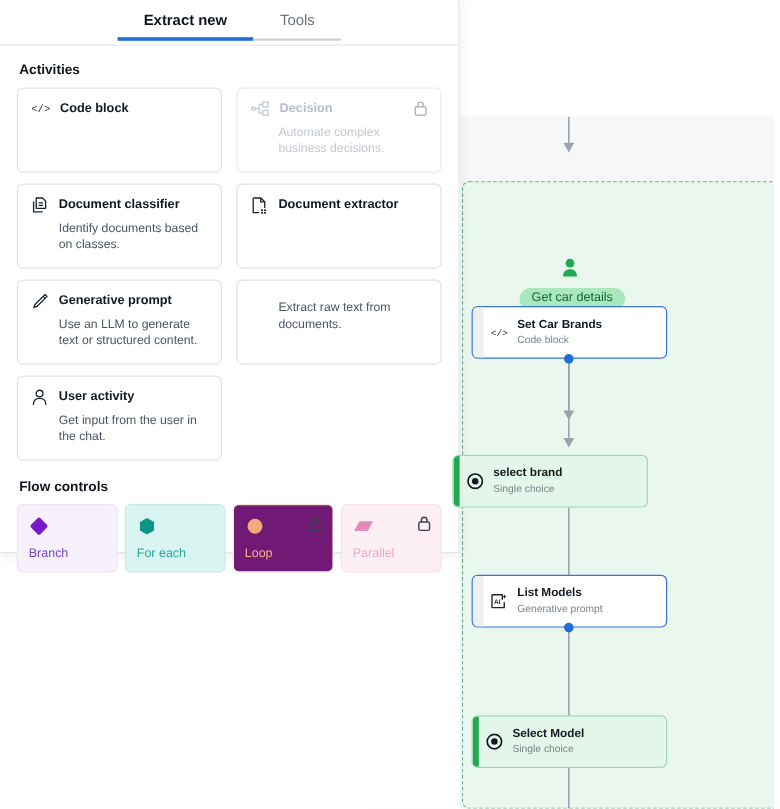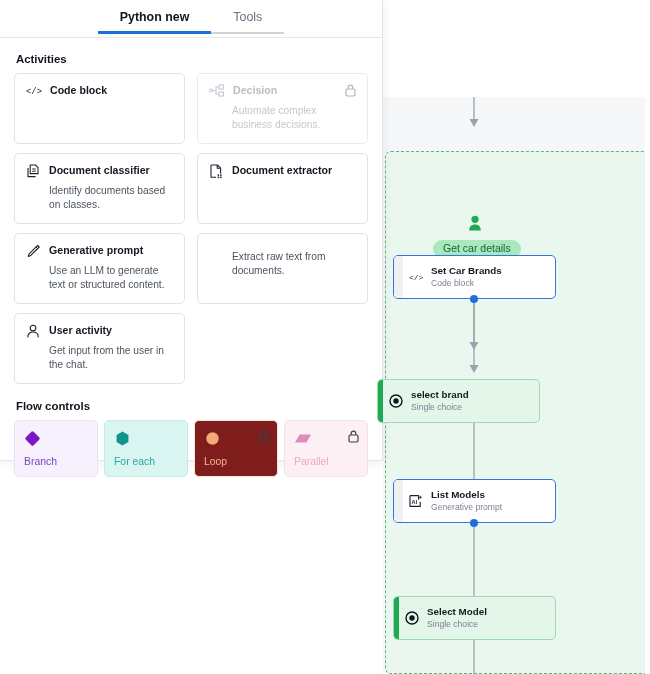--- a/index.html
+++ b/index.html
@@ -206,21 +206,21 @@
         <div class="t2">Single choice</div>
       </div>
     </div>
   </div>
 
   <div class="gray-tail"></div>
 
   <div class="panel">
 
     <div class="tabs">
-      <button class="tab active">Python new</button>
+      <button class="tab active">Extract new</button>
       <button class="tab">Tools</button>
     </div>
 
     <div class="panel-body">
 
       <div class="section-title">Activities</div>
 
       <div class="grid">
 
         <div class="card">
@@ -334,21 +334,21 @@
 
         <div class="fcard" style="background:#d9f5f2;border-color:#c3ece7;">
           <span class="fglyph">
             <svg width="17" height="17" viewBox="0 0 17 17">
                 <polygon points="8.5,1.6 14.4,5 14.4,12 8.5,15.4 2.6,12 2.6,5" fill="#0f9488"></polygon>
               </svg>
           </span>
           <span class="flabel" style="color:#2aa79c;">For each</span>
         </div>
 
-        <div class="fcard" style="background:#7f1d1d;border-color:#f8e4d2;">
+        <div class="fcard" style="background:#701a75;border-color:#f8e4d2;">
           <span class="fglyph">
             <svg width="17" height="17" viewBox="0 0 17 17">
                 <circle cx="8.5" cy="8.5" r="6.2" fill="#f4a97a"></circle>
               </svg>
           </span>
           <span class="lock">
             <svg width="11" height="13" viewBox="0 0 11 13">
               <rect x="1" y="5" width="9" height="7" rx="1.4" fill="none" stroke="#3a4150" stroke-width="1.2"></rect>
               <path d="M3.2 5 V3.4 a2.3 2.3 0 0 1 4.6 0 V5" fill="none" stroke="#3a4150" stroke-width="1.2"></path>
             </svg>

